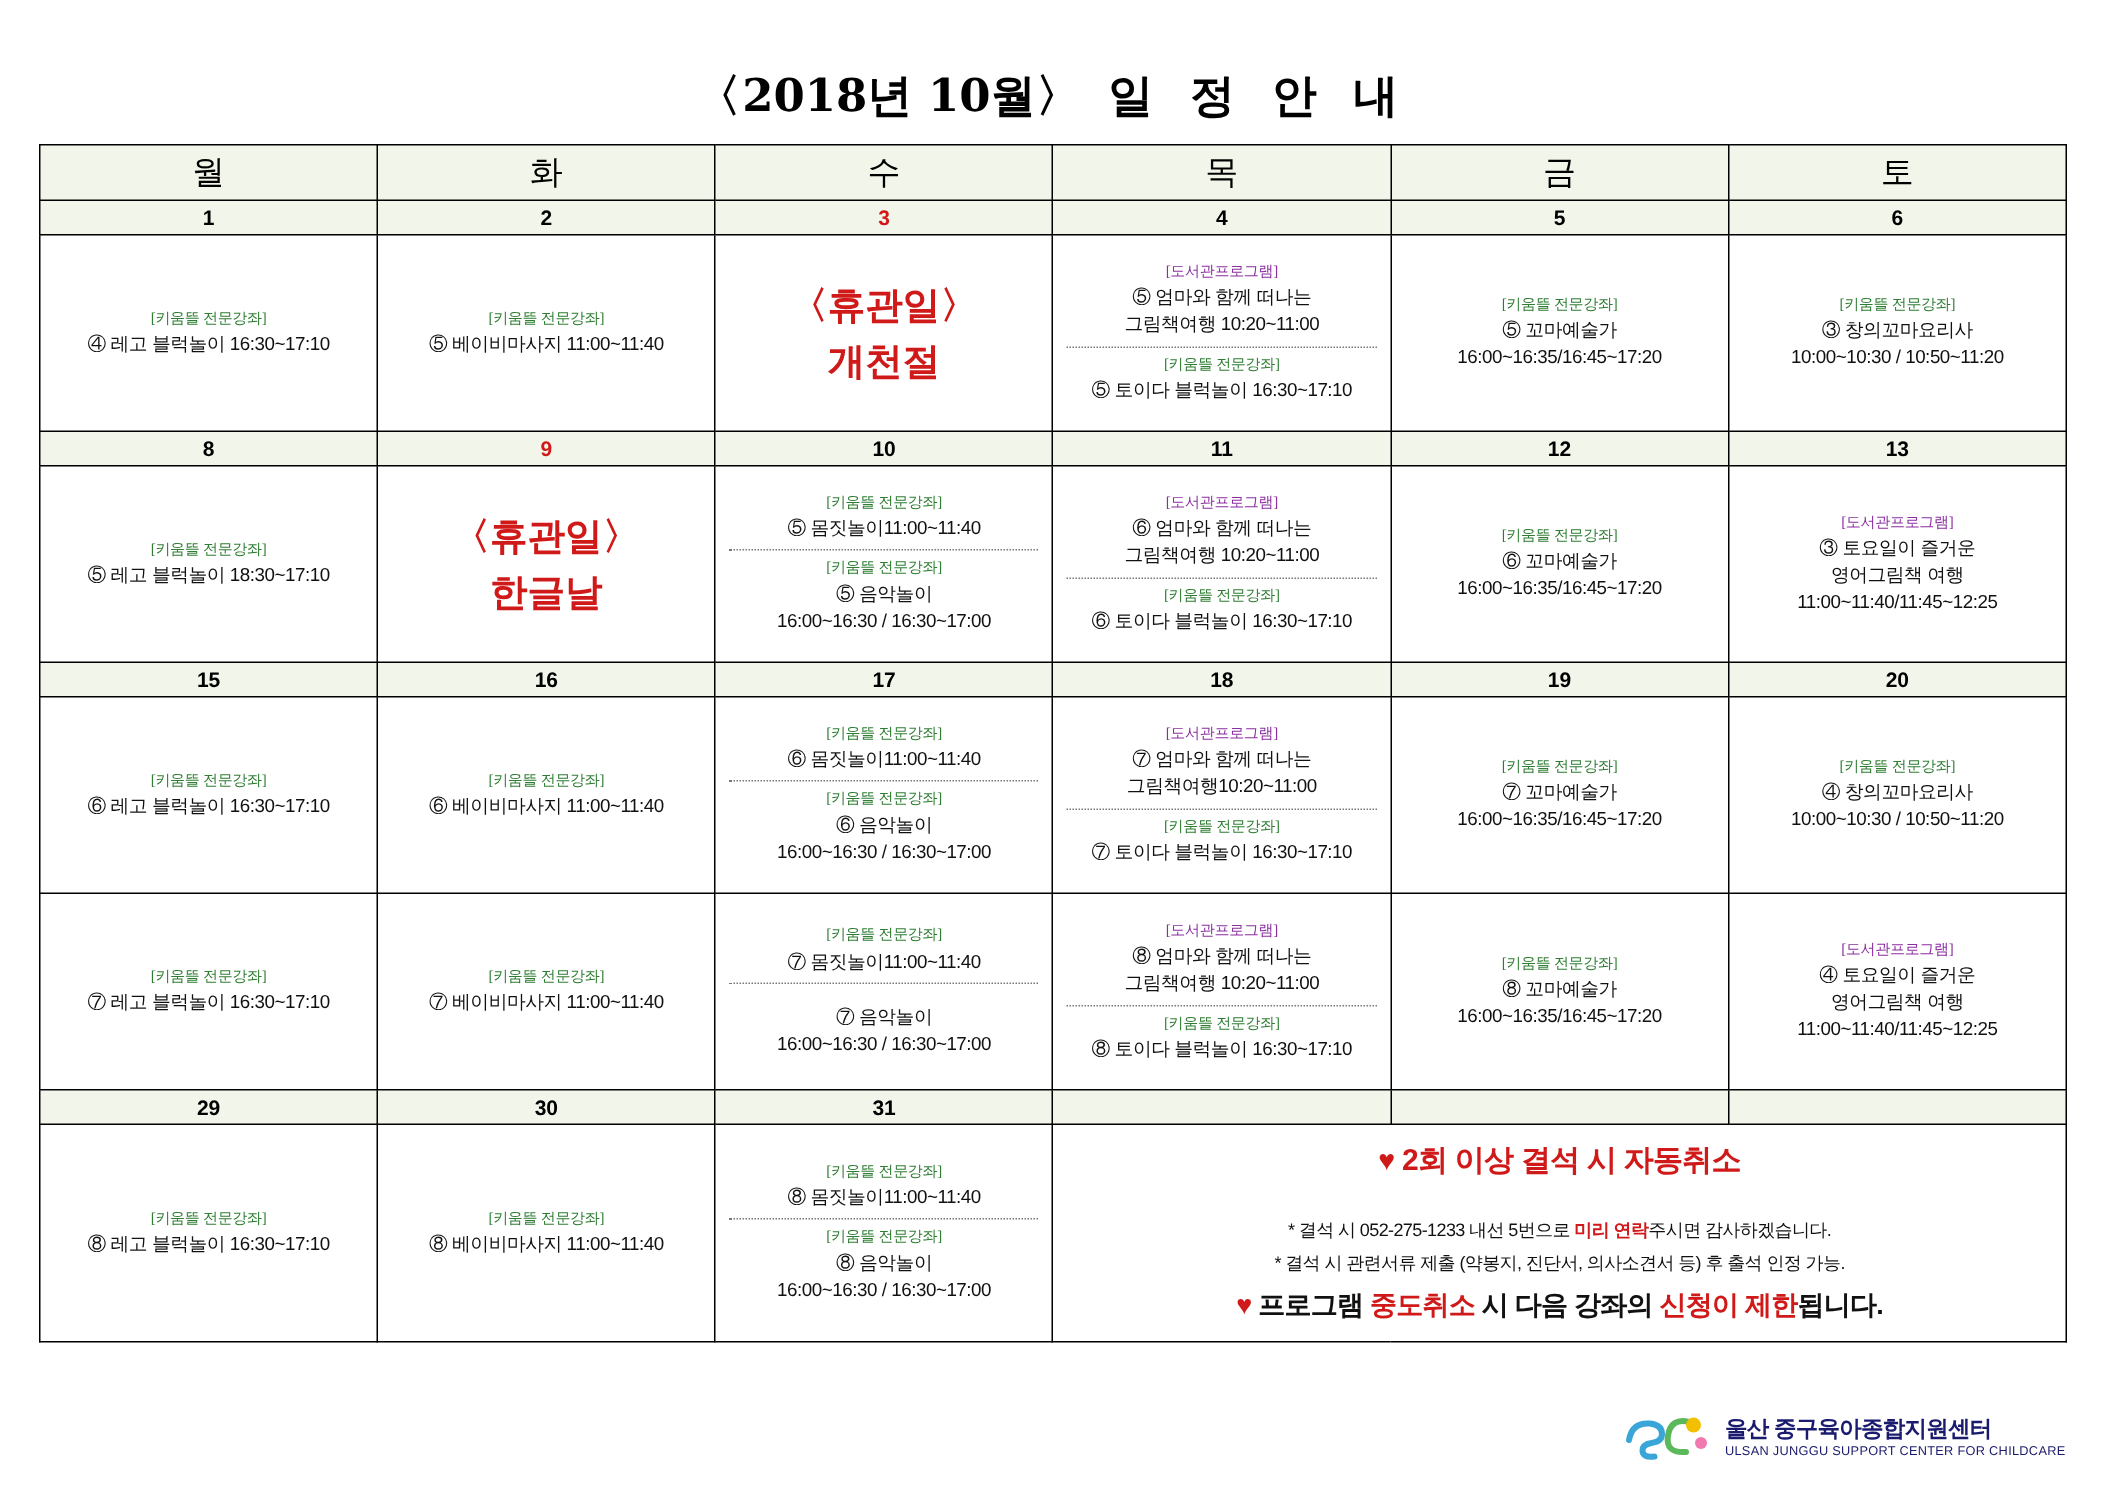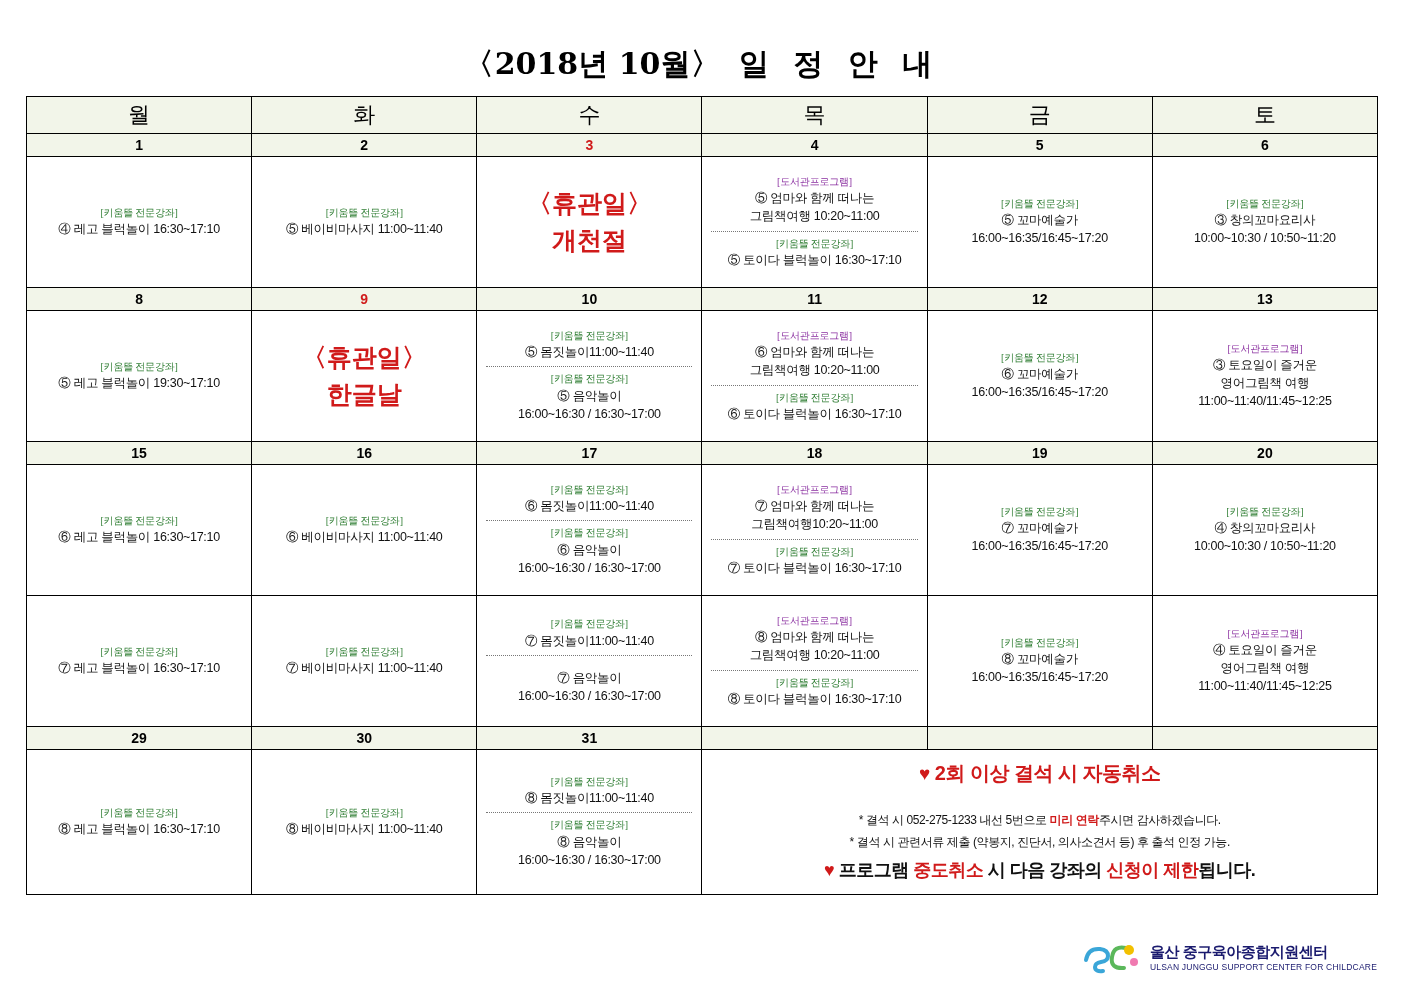--- a/index.html
+++ b/index.html
@@ -250,21 +250,21 @@
           <td class="datecell red">9</td>
           <td class="datecell">10</td>
           <td class="datecell">11</td>
           <td class="datecell">12</td>
           <td class="datecell">13</td>
         </tr>
         <tr>
           <td class="body">
             <div class="ev">
               <div class="tag green">[키움뜰 전문강좌]</div>
-              <div class="ln">⑤ 레고 블럭놀이 19:30~17:10</div>
+              <div class="ln">⑤ 레고 블럭놀이 18:30~17:10</div>
             </div>
           </td>
           <td class="body">
             <div class="holiday">
               <div>〈휴관일〉</div>
               <div>한글날</div>
             </div>
           </td>
           <td class="body">
             <div class="ev">

